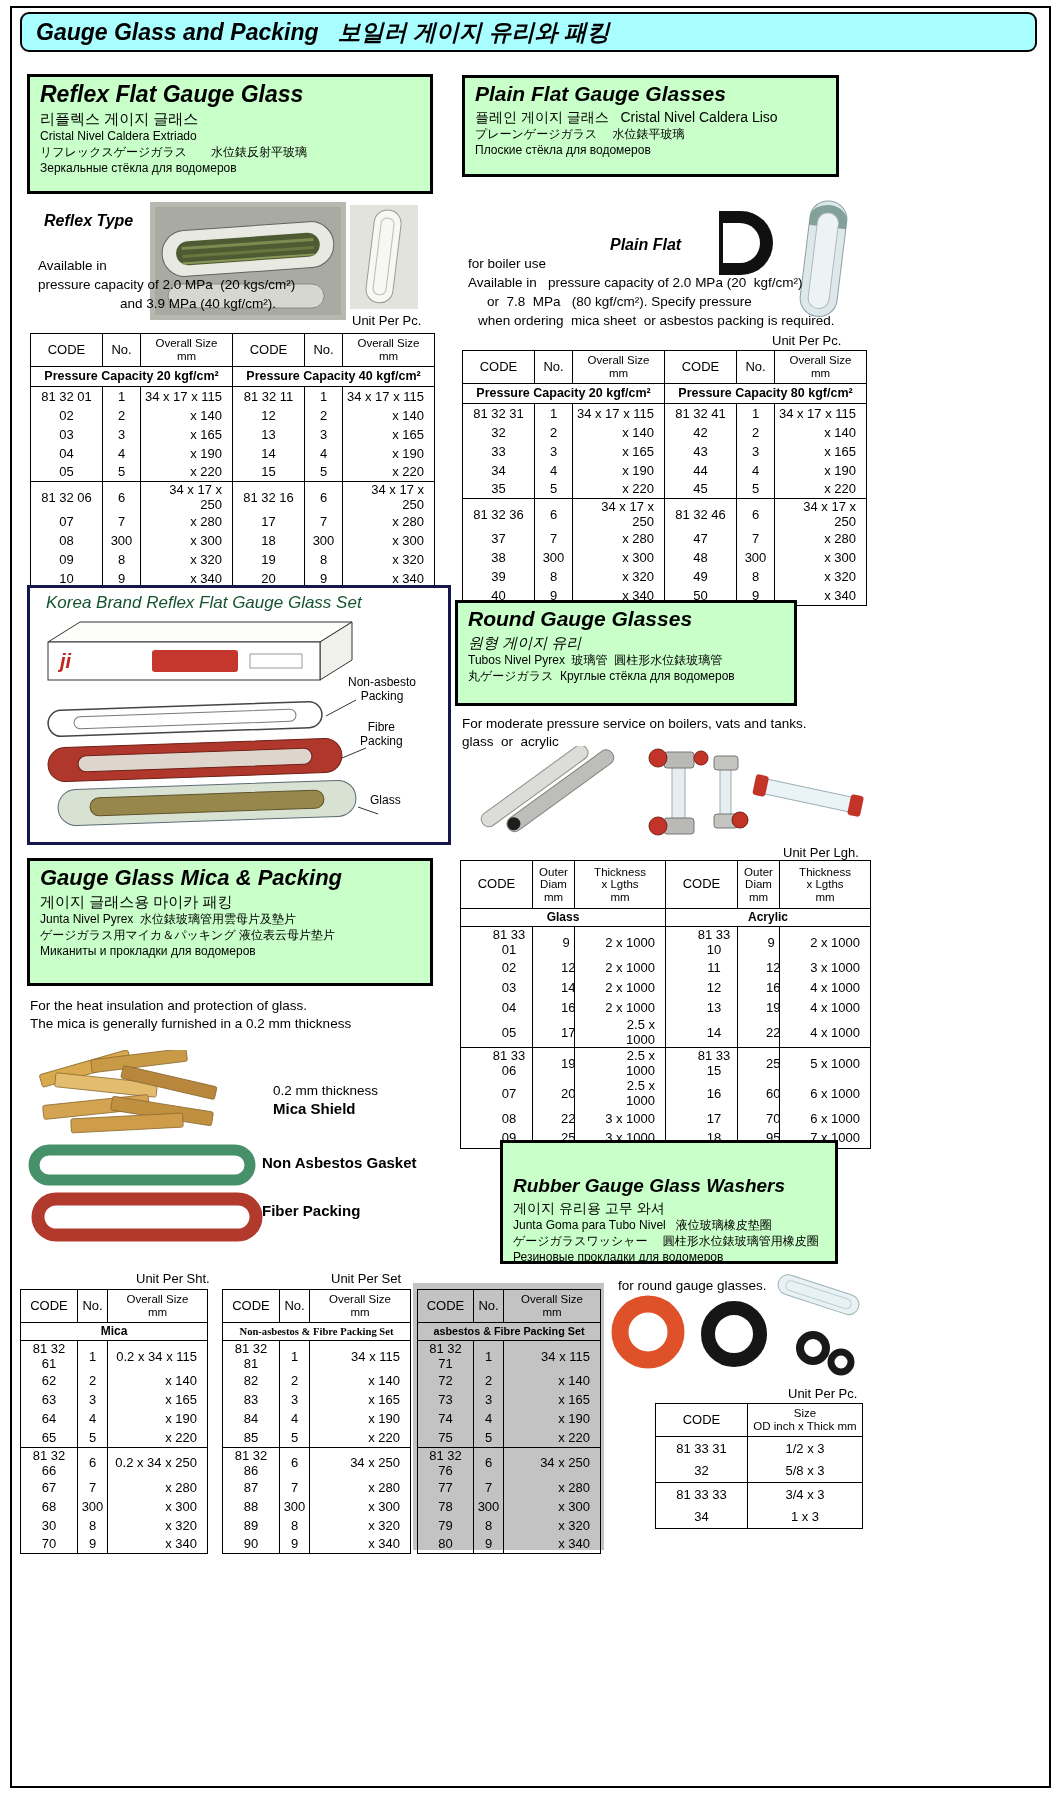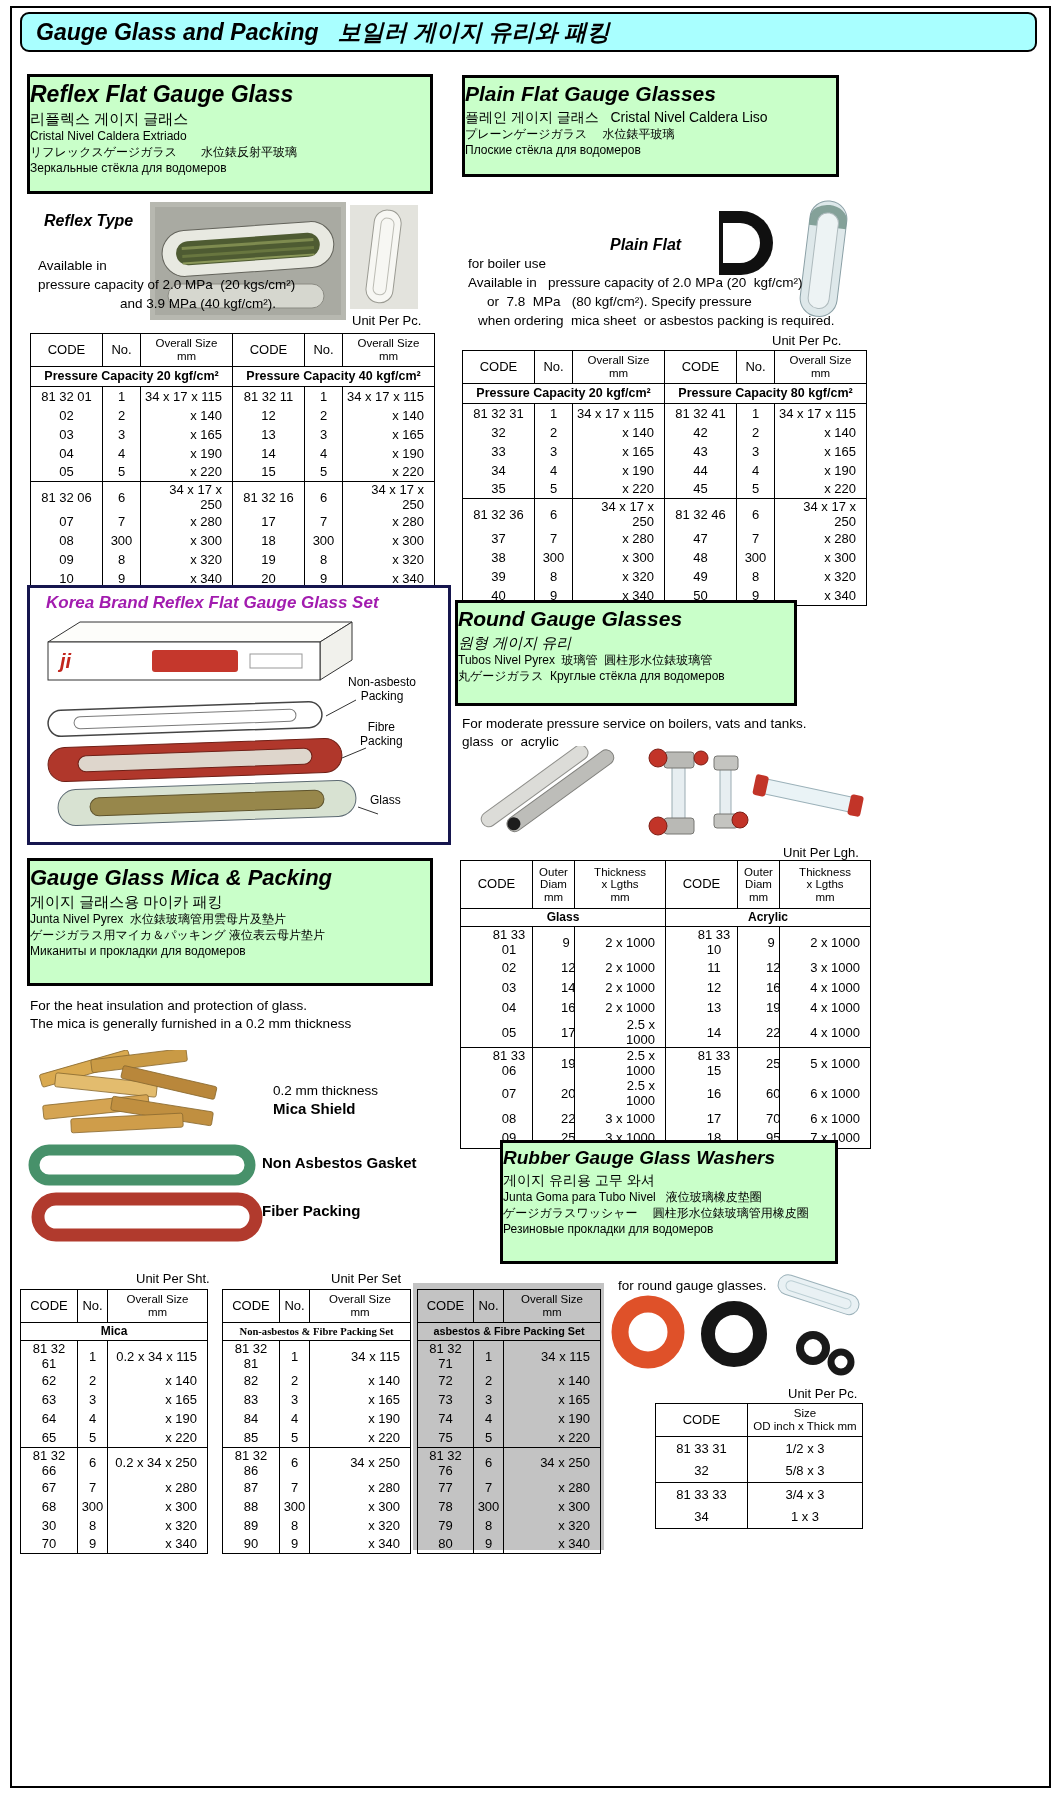--- a/index.html
+++ b/index.html
@@ -1,30 +1,30 @@
 <!DOCTYPE html>
 <html><head>
 <meta charset="utf-8">
 <style>
   *{box-sizing:border-box;margin:0;padding:0;}
   body{font-family:"Liberation Sans",sans-serif;background:#ffffff;color:#000;}
   .page{position:relative;width:1059px;height:1800px;background:#fff;overflow:hidden;}
   .abs{position:absolute;}
   .frame{position:absolute;left:10px;top:6px;width:1041px;height:1782px;border:2px solid #000;pointer-events:none;}
   .banner{position:absolute;left:20px;top:12px;width:1017px;height:40px;background:#a9ffff;border:2px solid #000;border-radius:9px;display:flex;align-items:center;padding-left:14px;font-style:italic;font-weight:bold;font-size:23px;white-space:pre;}
-  .gbox{position:absolute;background:#c9ffc9;border:3px solid #000;padding:4px 0;}
+  .gbox{position:absolute;background:#c9ffc9;border:3px solid #000;padding:4px 10px;}
   .gtitle{font-weight:bold;font-style:italic;line-height:1.15;white-space:pre;}
   .gko{font-size:15px;margin-top:3px;white-space:pre;}
   .gsmall{font-size:12px;line-height:1.32;white-space:pre;}
   .txt{position:absolute;font-size:13.5px;white-space:pre;}
   .blbl{position:absolute;font-weight:bold;font-size:15px;white-space:pre;}
   .itlbl{position:absolute;font-weight:bold;font-style:italic;font-size:16px;white-space:pre;}
   .unit{position:absolute;font-size:13px;white-space:pre;}
   .koreabox{position:absolute;background:#fff;border:3px solid #16164e;}
-  .koreatitle{color:#a21caf;font-weight:bold;font-style:italic;font-size:17px;margin:5px 0 0 16px;white-space:pre;}
+  .koreatitle{color:#14532d;font-weight:normal;font-style:italic;font-size:17px;margin:5px 0 0 16px;white-space:pre;}
   .klabel{position:absolute;font-size:12px;line-height:1.15;text-align:center;white-space:pre-line;}
   .graypanel{position:absolute;background:#c3c3c3;}
   table.data{position:absolute;border-collapse:collapse;table-layout:fixed;font-size:13px;border:1px solid #000;background:#fff;}
   table.data th,table.data td{border-left:1px solid #000;border-right:1px solid #000;padding:0 3px;font-weight:normal;text-align:center;overflow:hidden;}
   table.data td{height:19px;}
   table.data thead th{white-space:pre-line;line-height:1.1;vertical-align:middle;}
   tr.colhead th{height:33px;border-bottom:1px solid #000;}
   tr.colhead th.small{font-size:11.5px;}
   tr.colhead.tall th{height:48px;}
   tr.ghead th{height:20px;border-bottom:1px solid #000;font-weight:bold;font-size:12.5px;}
@@ -761,21 +761,21 @@
           <td class="c">25</td>
           <td class="r">3 x 1000</td>
           <td class="c">18</td>
           <td class="c">95</td>
           <td class="r">7 x 1000</td>
         </tr>
       </tbody>
   </table>
 
   <div class="gbox" style="left:500px;top:1140px;width:338px;height:124px;">
-    <div class="gtitle" style="font-size:19px;">Rubber Gauge Glass Washers</div>
+    <div class="gtitle" style="font-size:19px;margin-top:28px;">Rubber Gauge Glass Washers</div>
     <div class="gko" style="font-size:14px;">게이지 유리용 고무 와셔</div>
     <div class="gsmall">Junta Goma para Tubo Nivel   液位玻璃橡皮垫圈</div>
     <div class="gsmall">ゲージガラスワッシャー　 圓柱形水位錶玻璃管用橡皮圈</div>
     <div class="gsmall">Резиновые прокладки для водомеров</div>
   </div>
 
   <div class="txt" style="left:618px;top:1278px;">for round gauge glasses.</div>
 
   <svg class="abs" style="left:598px;top:1268px;" width="267" height="112" viewBox="0 0 267 112">
     <circle cx="50" cy="64" r="28" fill="none" stroke="#df5129" stroke-width="17"></circle>

